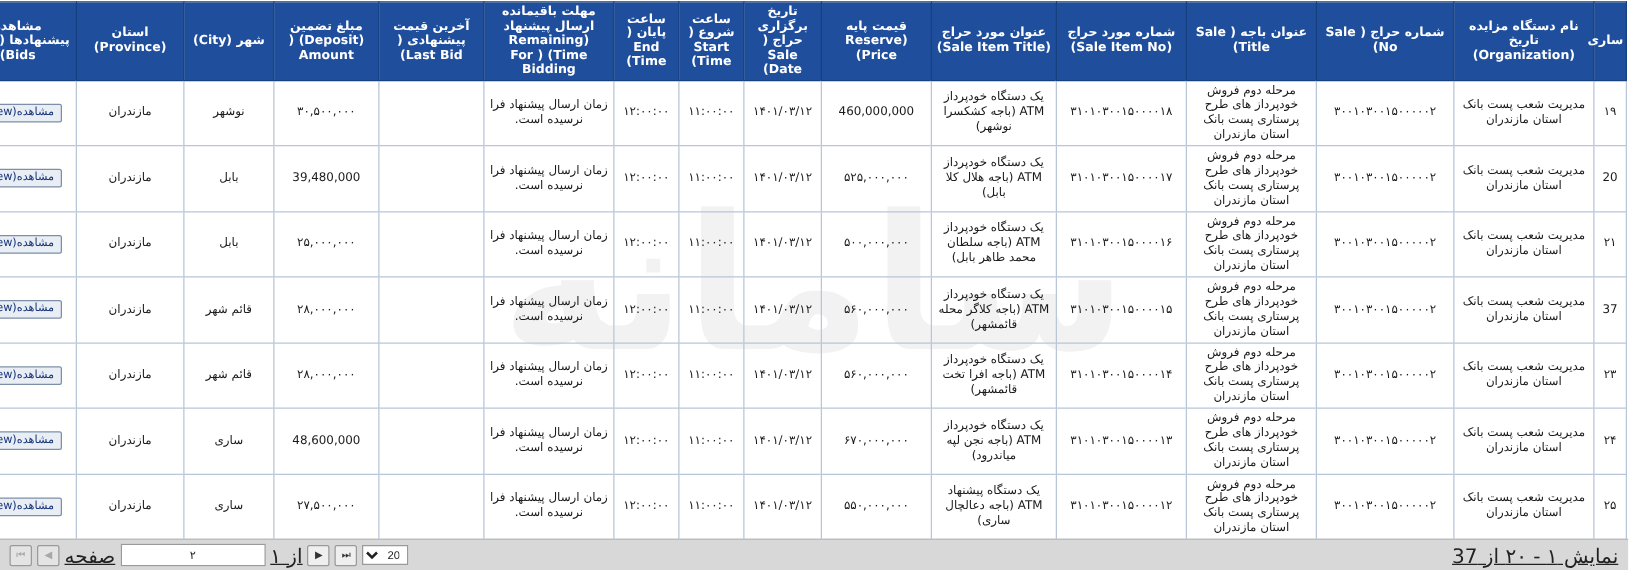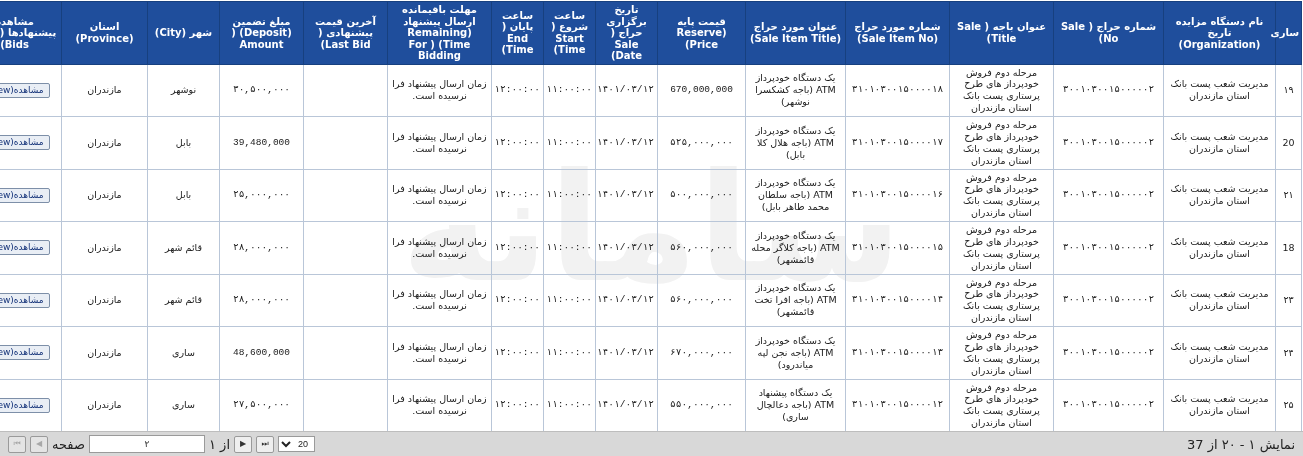--- a/index.html
+++ b/index.html
@@ -58,21 +58,21 @@
     font-size: 9.5px;
     line-height: 1.25;
     padding: 2px 3px;
     text-align: center;
     vertical-align: middle;
     color: #1a1a1a;
     background: transparent;
   }
   td.txt-blue { color: #1a3c8c; }
   td.small { font-size: 9px; }
-  td.nowrapnum { white-space: nowrap; font-size: 9.5px; font-family: Liberation Mono, monospace; }
+  td.nowrapnum { white-space: nowrap; font-size: 9.5px; }
   .view-btn {
     display: inline-block;
     border: 1px solid #7d8fa8;
     background: #e9eef5;
     color: #16347a;
     font-size: 9px;
     padding: 1px 5px;
     border-radius: 2px;
     cursor: pointer;
     white-space: nowrap;
@@ -136,21 +136,21 @@
     color: #222;
   }
   .pg-select {
     height: 16px;
     border: 1px solid #9a9a9a;
     background: #ffffff;
     font-size: 9px;
     color: #222;
     padding: 0 2px;
   }
-  .pg-label { font-size: 13px; color: #222; white-space: nowrap; }
+  .pg-label { font-size: 16px; color: #222; white-space: nowrap; text-decoration: underline; }
 </style>
 </head>
 <body>
 
 <div id="page">
 
   <div id="watermark">
     <span>سامانه</span>
   </div>
 
@@ -195,21 +195,21 @@
     </thead>
     <tbody>
 
       <tr>
         <td>۱۹</td>
         <td class="small">مدیریت شعب پست بانک استان مازندران</td>
         <td class="txt-blue nowrapnum">۳۰۰۱۰۳۰۰۱۵۰۰۰۰۰۲</td>
         <td class="small">مرحله دوم فروش خودپرداز های طرح پرستاری پست بانک استان مازندران</td>
         <td class="txt-blue nowrapnum">۳۱۰۱۰۳۰۰۱۵۰۰۰۰۱۸</td>
         <td class="small">یک دستگاه خودپرداز ATM (باجه کشکسرا نوشهر)</td>
-        <td class="nowrapnum">670,000,000</td>
+        <td class="nowrapnum">460,000,000</td>
         <td class="nowrapnum">۱۴۰۱/۰۳/۱۲</td>
         <td class="nowrapnum">۱۱:۰۰:۰۰</td>
         <td class="nowrapnum">۱۲:۰۰:۰۰</td>
         <td class="small">زمان ارسال پیشنهاد فرا نرسیده است.</td>
         <td></td>
         <td class="nowrapnum">۳۰,۵۰۰,۰۰۰</td>
         <td>نوشهر</td>
         <td>مازندران</td>
         <td>
           <span class="view-btn">مشاهده(View)</span>
@@ -252,21 +252,21 @@
         <td></td>
         <td class="nowrapnum">۲۵,۰۰۰,۰۰۰</td>
         <td>بابل</td>
         <td>مازندران</td>
         <td>
           <span class="view-btn">مشاهده(View)</span>
         </td>
       </tr>
 
       <tr>
-        <td>18</td>
+        <td>37</td>
         <td class="small">مدیریت شعب پست بانک استان مازندران</td>
         <td class="txt-blue nowrapnum">۳۰۰۱۰۳۰۰۱۵۰۰۰۰۰۲</td>
         <td class="small">مرحله دوم فروش خودپرداز های طرح پرستاری پست بانک استان مازندران</td>
         <td class="txt-blue nowrapnum">۳۱۰۱۰۳۰۰۱۵۰۰۰۰۱۵</td>
         <td class="small">یک دستگاه خودپرداز ATM (باجه کلاگر محله قائمشهر)</td>
         <td class="nowrapnum">۵۶۰,۰۰۰,۰۰۰</td>
         <td class="nowrapnum">۱۴۰۱/۰۳/۱۲</td>
         <td class="nowrapnum">۱۱:۰۰:۰۰</td>
         <td class="nowrapnum">۱۲:۰۰:۰۰</td>
         <td class="small">زمان ارسال پیشنهاد فرا نرسیده است.</td>

